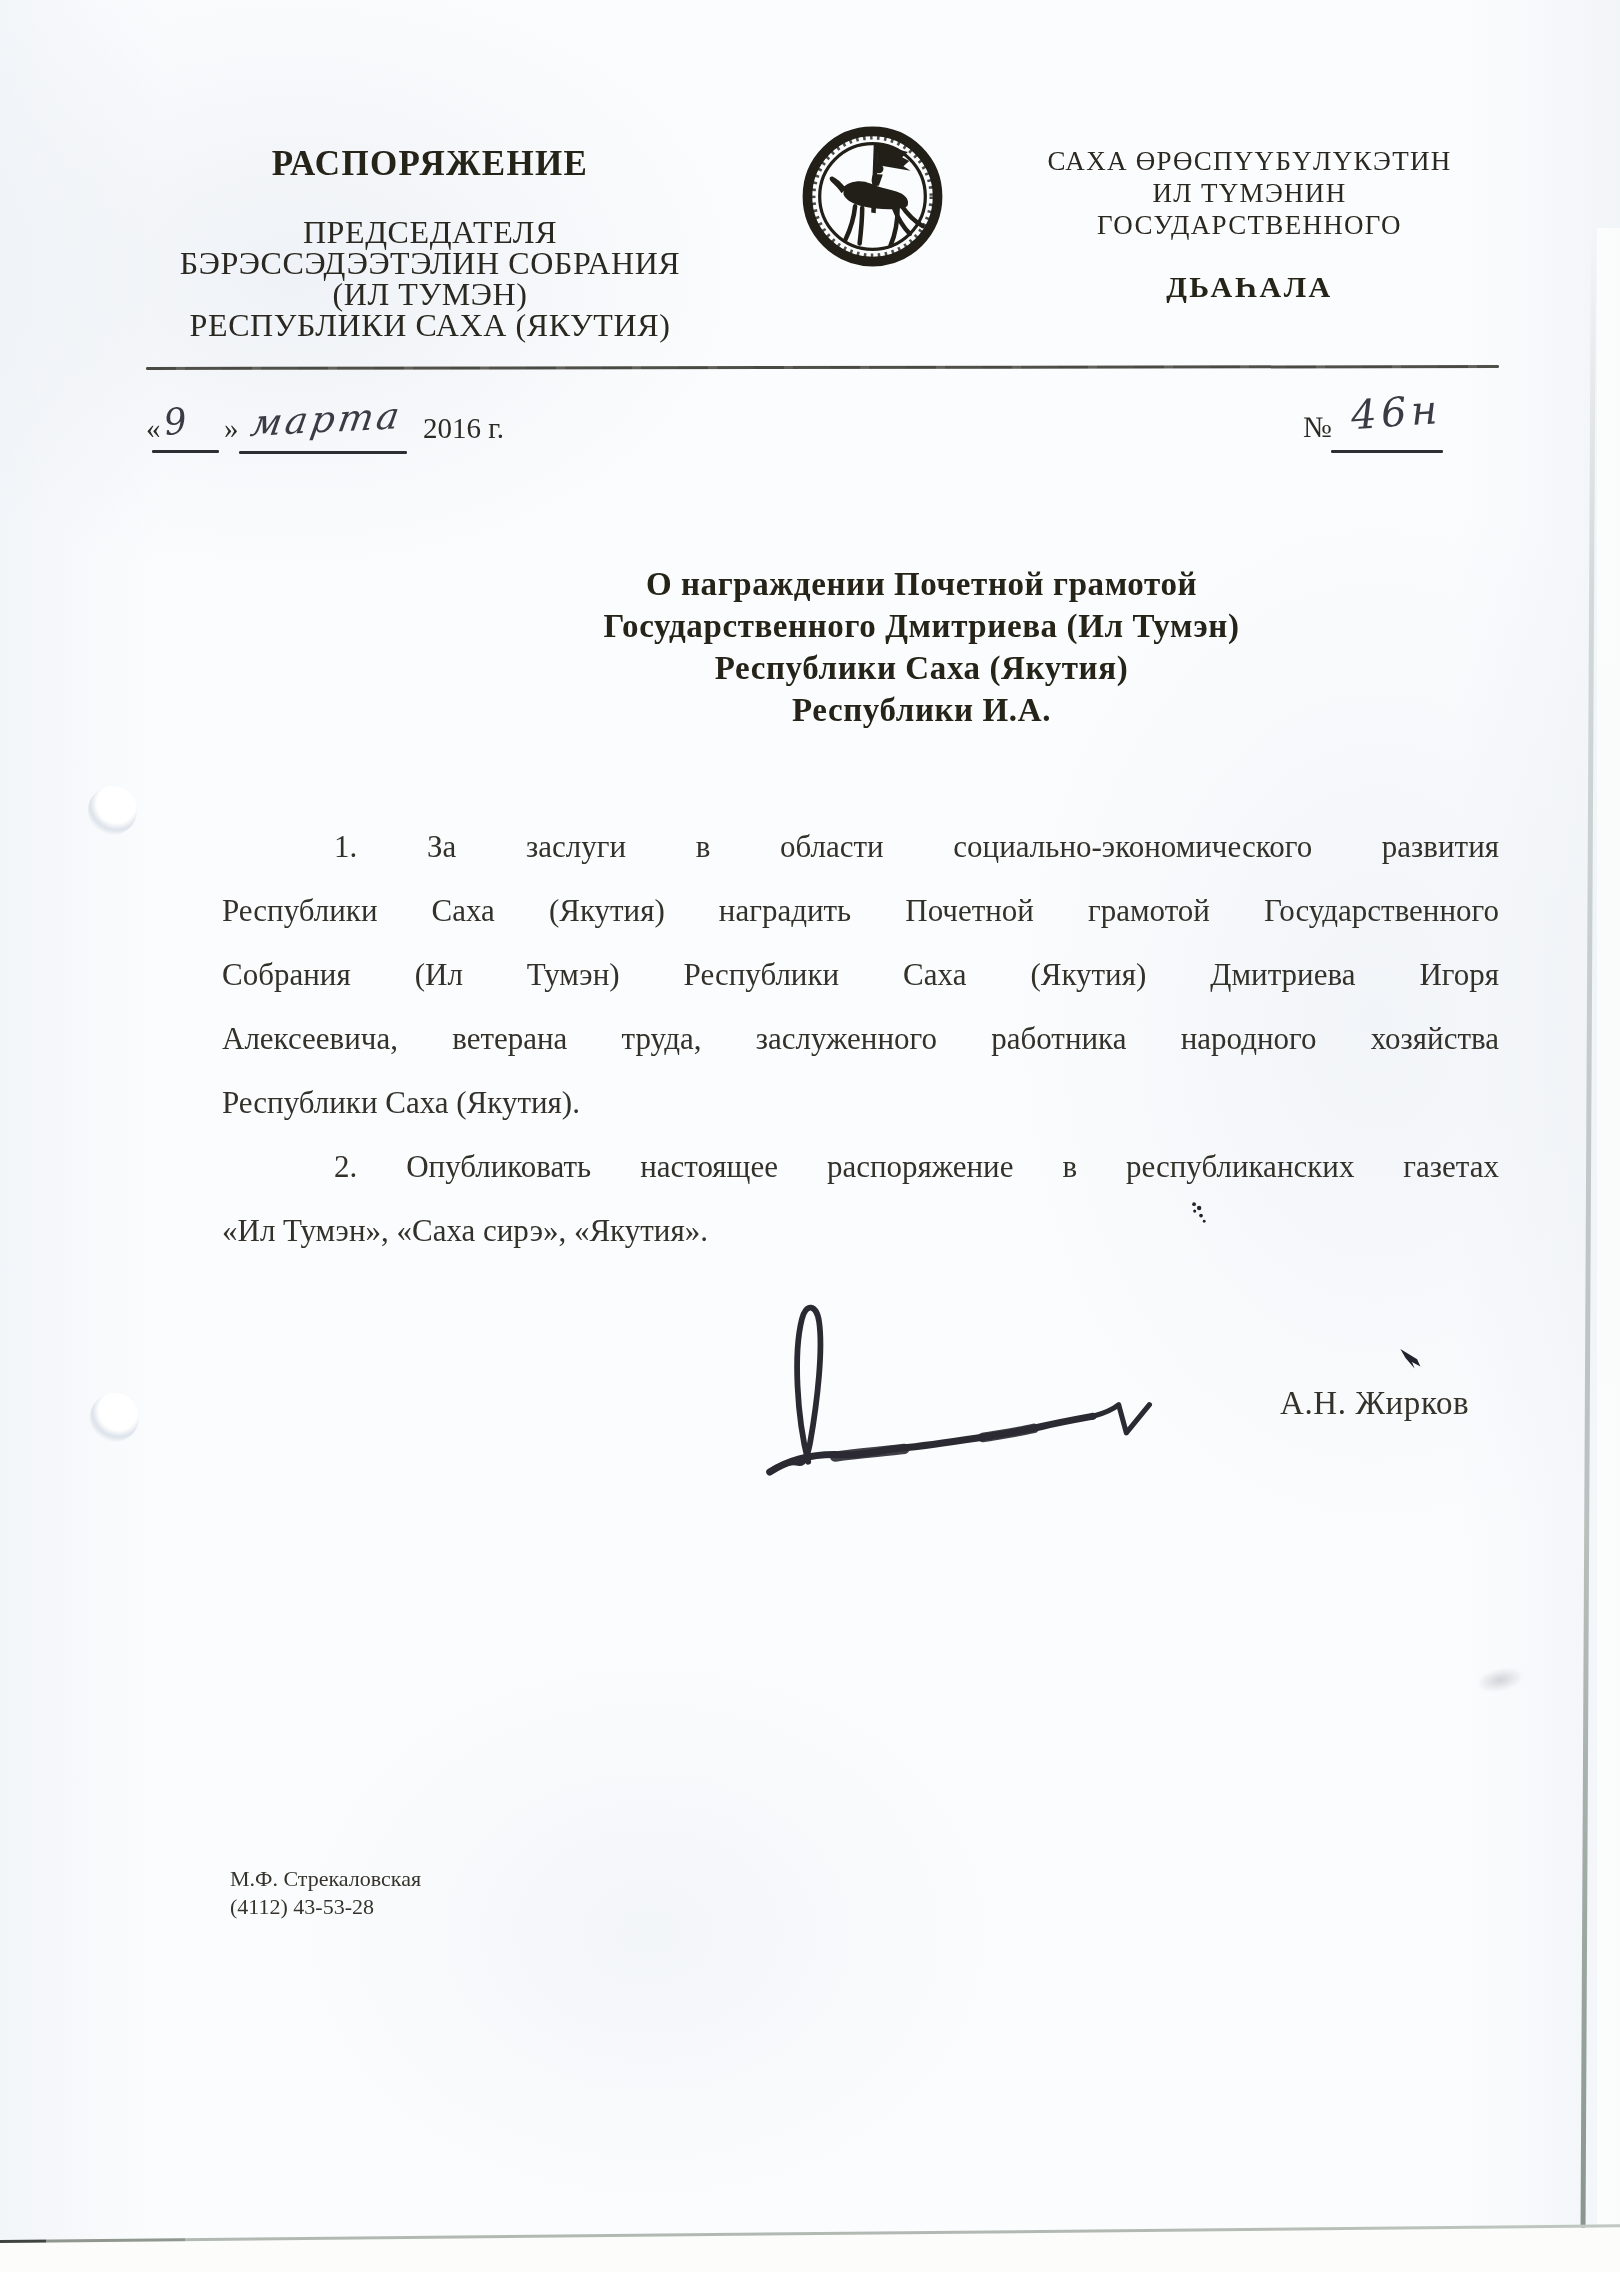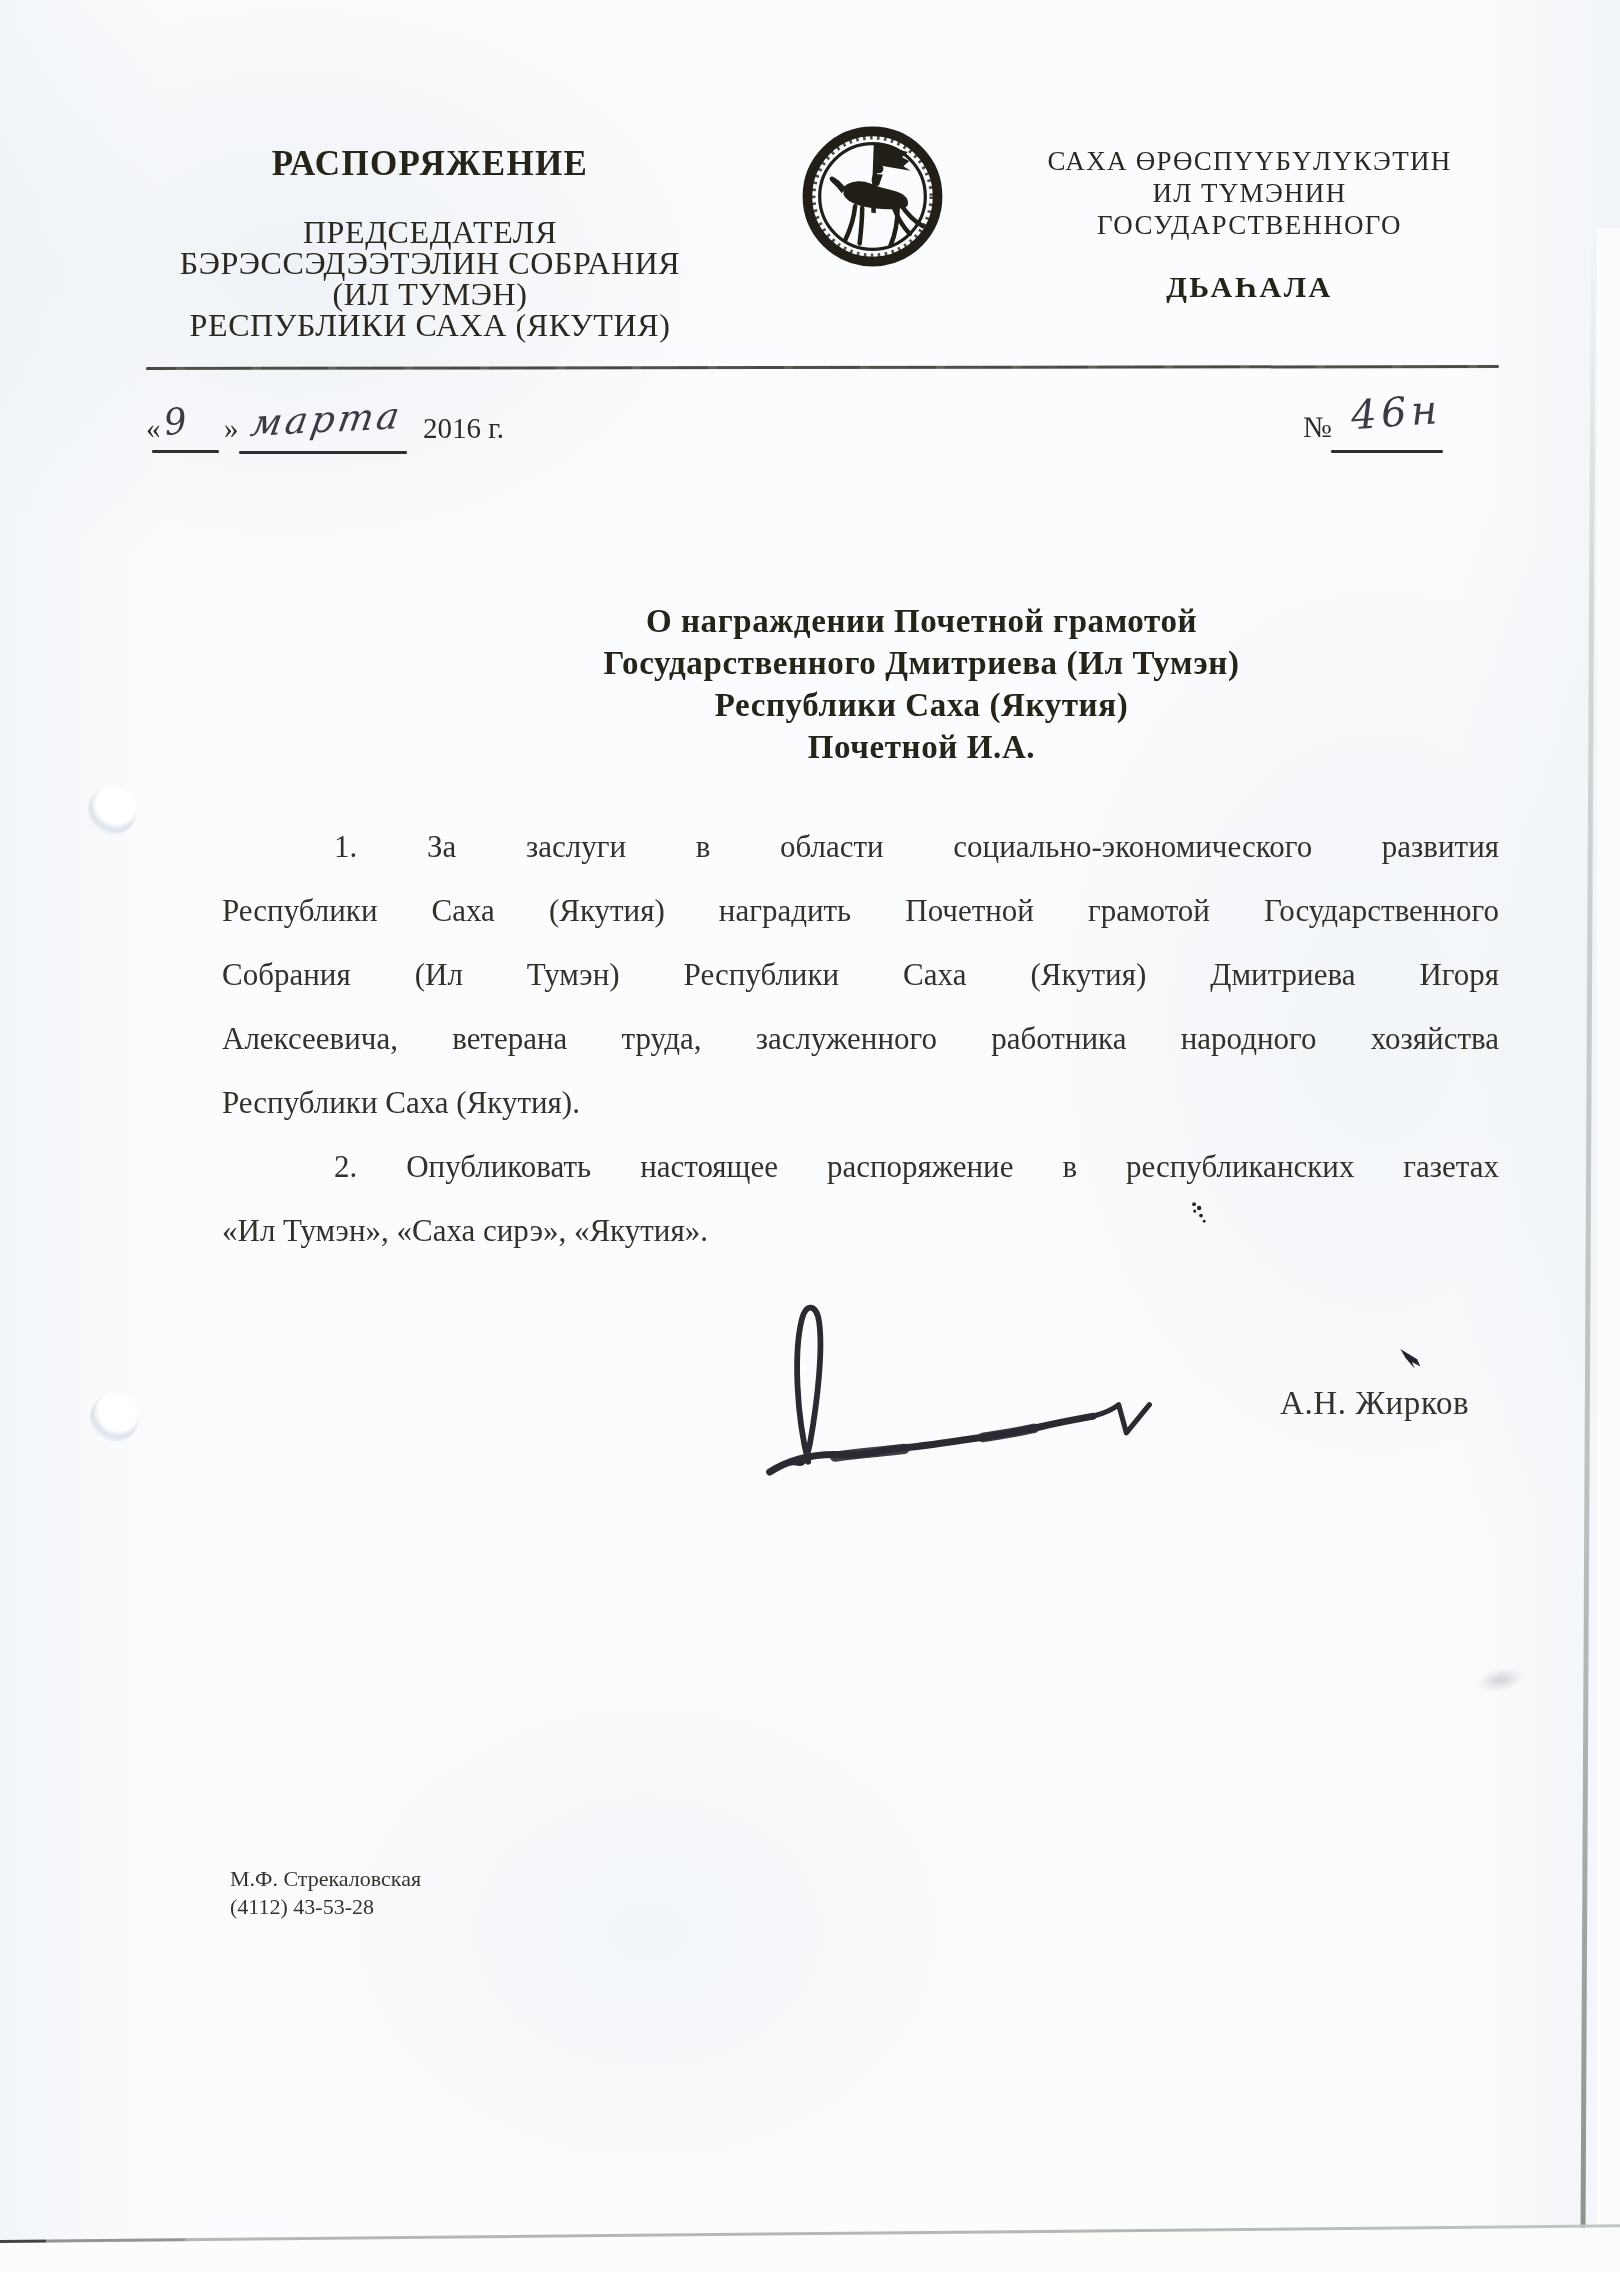--- a/index.html
+++ b/index.html
@@ -39,21 +39,21 @@
   
   .printed{font-size:29px;color:#2d2b26;}
   .hand{font-family:"DejaVu Serif","Liberation Serif",serif;font-style:italic;color:#3c3b45;}
   .hand-day{left:164px;top:401px;font-size:36px;transform:rotate(-7deg);}
   .hand-month{left:252px;top:398px;font-size:37px;letter-spacing:3.2px;transform:skewX(-12deg) rotate(-3deg);}
   .hand-num{left:1351px;top:389px;font-size:40px;letter-spacing:4.5px;transform:rotate(-4deg);}
   .uline{background:#2e2e33;height:2.6px;border-radius:1.3px;}
 
   
   .title{left:578px;top:563px;width:687px;text-align:center;
-         font-size:33px;font-weight:bold;line-height:42px;letter-spacing:0.6px;color:#262419;margin-top:37px;}
+         font-size:33px;font-weight:bold;line-height:42px;letter-spacing:0.6px;color:#262419;}
 
   
   .body{left:222px;top:815px;width:1277px;font-size:31px;color:#33312a;}
   .bline{height:64px;line-height:64px;white-space:nowrap;}
   .jline{text-align:justify;text-align-last:justify;white-space:normal;}
   .indent{padding-left:112px;}
   .lastline{text-align:left;}
 
   
   .sig{left:732px;top:1295px;}
@@ -138,21 +138,21 @@
   <div class="abs printed" style="left:423px;top:412px;">2016 г.</div>
 
   <div class="abs printed" style="left:1303px;top:410px;font-size:30px;">№</div>
   <div class="abs hand hand-num">46н</div>
   <div class="abs uline" style="left:1331px;top:450px;width:112px;"></div>
 
   <div class="abs title">
     <div>О награждении Почетной грамотой</div>
     <div>Государственного Дмитриева (Ил Тумэн)</div>
     <div>Республики Саха (Якутия)</div>
-    <div>Почетной И.А.</div>
+    <div>Республики И.А.</div>
   </div>
 
   <div class="abs body">
     <div class="bline jline indent">1. За заслуги в области социально-экономического развития</div>
     <div class="bline jline">Республики Саха (Якутия) наградить Почетной грамотой Государственного</div>
     <div class="bline jline">Собрания (Ил Тумэн) Республики Саха (Якутия) Дмитриева Игоря</div>
     <div class="bline jline">Алексеевича, ветерана труда, заслуженного работника народного хозяйства</div>
     <div class="bline lastline">Республики Саха (Якутия).</div>
     <div class="bline jline indent">2. Опубликовать настоящее распоряжение в республиканских газетах</div>
     <div class="bline lastline">«Ил Тумэн», «Саха сирэ», «Якутия».</div>

